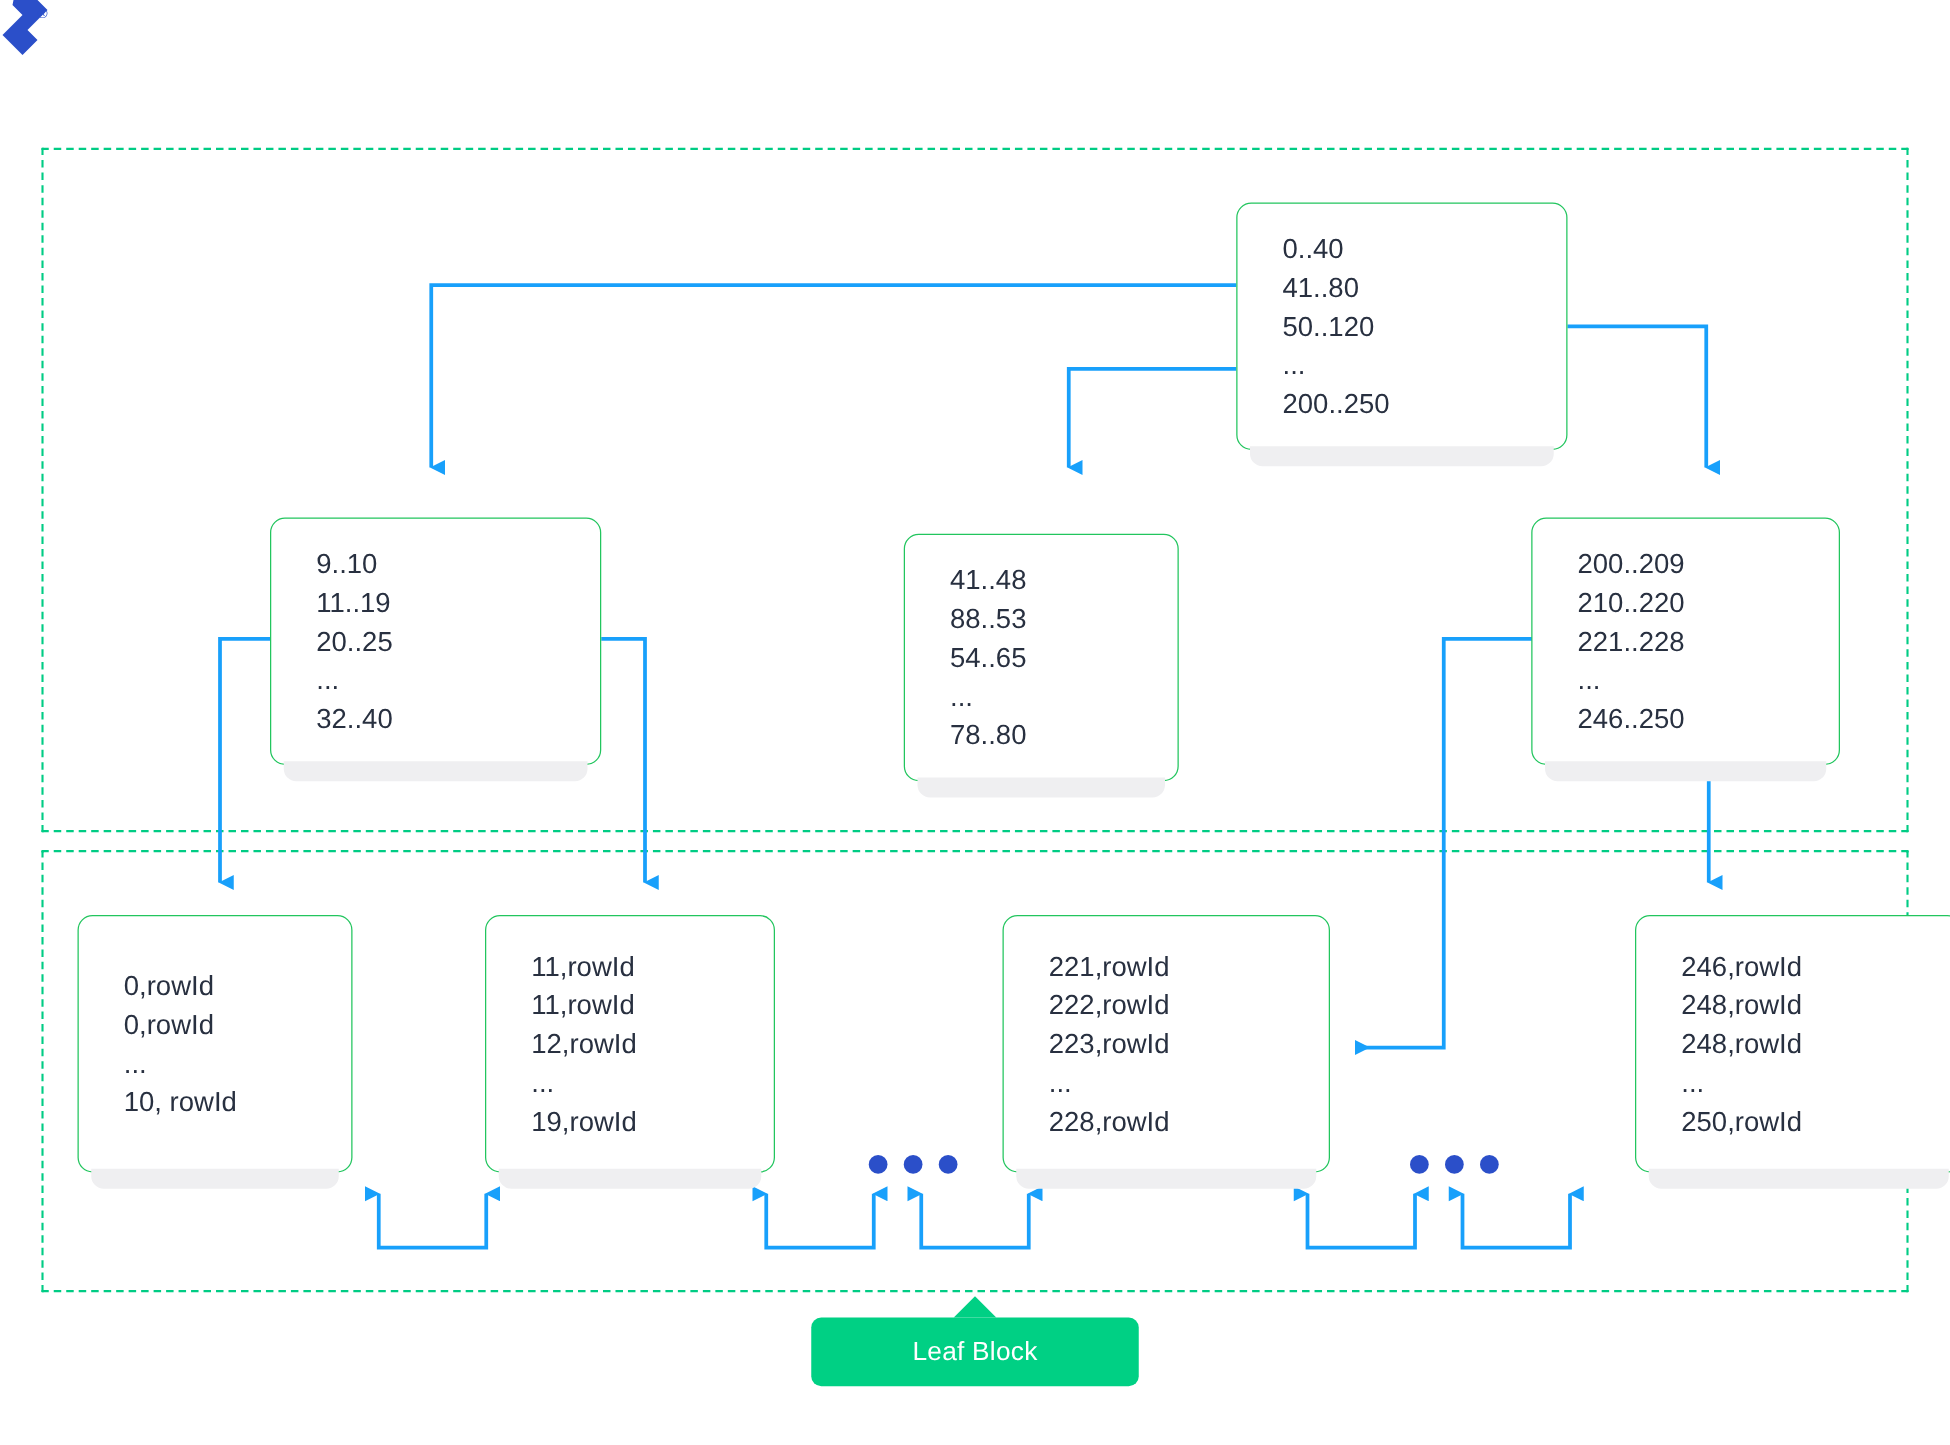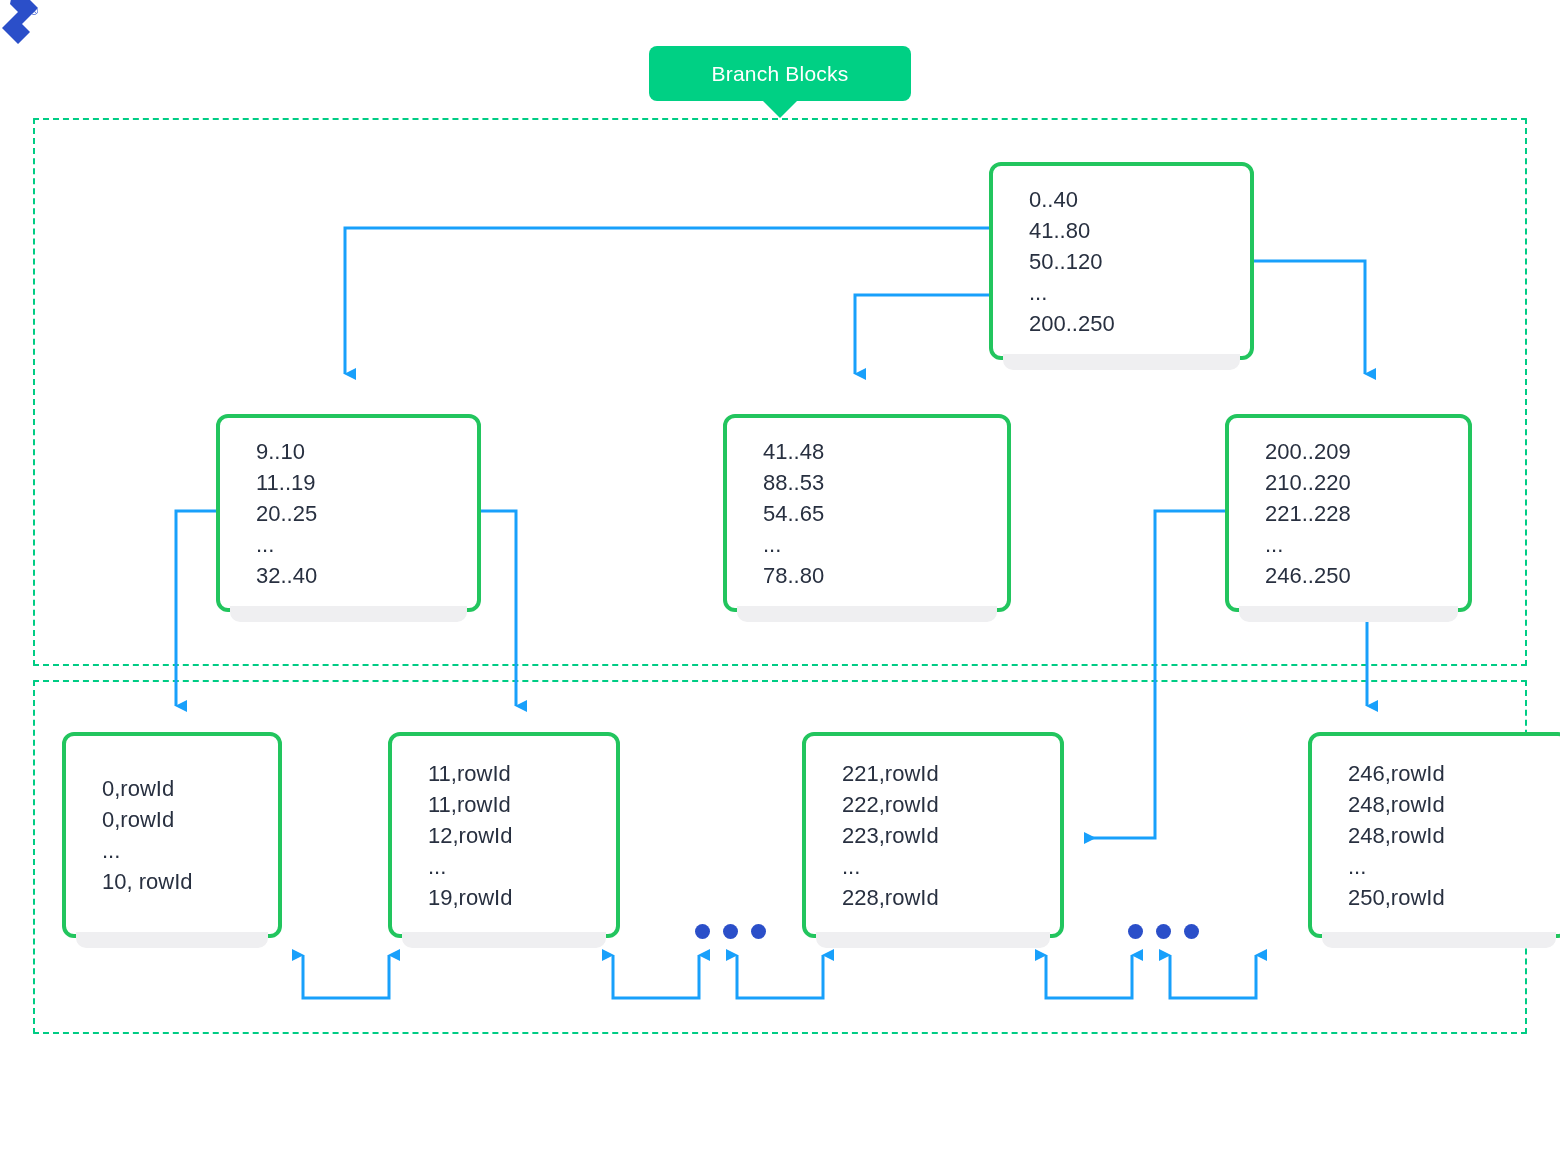--- a/index.html
+++ b/index.html
@@ -81,21 +81,21 @@
   }
   #callout-leaf .tail {
     top: -17px;
     border-bottom: 17px solid #00D084;
   }
 
   
   .block {
     position: absolute;
     background: #ffffff;
-    border: 4px solid #22c55e;
+    border: 1px solid #22c55e;
     border-radius: 12px;
     box-sizing: border-box;
     z-index: 5;
   }
   .block::after {
     content: "";
     position: absolute;
     left: 10px;
     right: 10px;
     bottom: -14px;
@@ -114,21 +114,21 @@
     line-height: 31px;
     white-space: pre;
   }
   .block-lines .dots {
     font-size: 22px;
     letter-spacing: 0px;
   }
 
   #node-root  { left: 989px;  top: 162px; width: 265px; height: 198px; }
   #node-b1    { left: 216px;  top: 414px; width: 265px; height: 198px; }
-  #node-b2    { left: 723px;  top: 414px; width: 288px; height: 198px; }
+  #node-b2    { left: 723px;  top: 427px; width: 220px; height: 198px; }
   #node-b3    { left: 1225px; top: 414px; width: 247px; height: 198px; }
 
   #node-l1    { left: 62px;   top: 732px; width: 220px; height: 206px; }
   #node-l2    { left: 388px;  top: 732px; width: 232px; height: 206px; }
   #node-l3    { left: 802px;  top: 732px; width: 262px; height: 206px; }
   #node-l4    { left: 1308px; top: 732px; width: 262px; height: 206px; }
 
   
   .dotgroup {
     position: absolute;
@@ -199,25 +199,25 @@
       <path d="M1367,618 L1367,706" marker-end="url(#arrowDown)"></path>
 
       <path d="M303,955 L303,998 L389,998 L389,955" marker-start="url(#arrowUp)" marker-end="url(#arrowUp)"></path>
       <path d="M613,955 L613,998 L699,998 L699,955" marker-start="url(#arrowUp)" marker-end="url(#arrowUp)"></path>
       <path d="M737,955 L737,998 L823,998 L823,955" marker-start="url(#arrowUp)" marker-end="url(#arrowUp)"></path>
       <path d="M1046,955 L1046,998 L1132,998 L1132,955" marker-start="url(#arrowUp)" marker-end="url(#arrowUp)"></path>
       <path d="M1170,955 L1170,998 L1256,998 L1256,955" marker-start="url(#arrowUp)" marker-end="url(#arrowUp)"></path>
     </g>
   </svg>
 
-  <div class="callout" id="callout-branch">
-    <span>Branch Blocks</span>
+
+  <div class="callout" id="callout-leaf">
+    <span>Leaf Block</span>
     <span class="tail"></span>
   </div>
-
 
   <div class="block" id="node-root">
     <div class="block-lines"><div>0..40</div><div>41..80</div><div>50..120</div><div class="dots">...</div><div>200..250</div></div>
   </div>
 
   <div class="block" id="node-b1">
     <div class="block-lines"><div>9..10</div><div>11..19</div><div>20..25</div><div class="dots">...</div><div>32..40</div></div>
   </div>
 
   <div class="block" id="node-b2">

